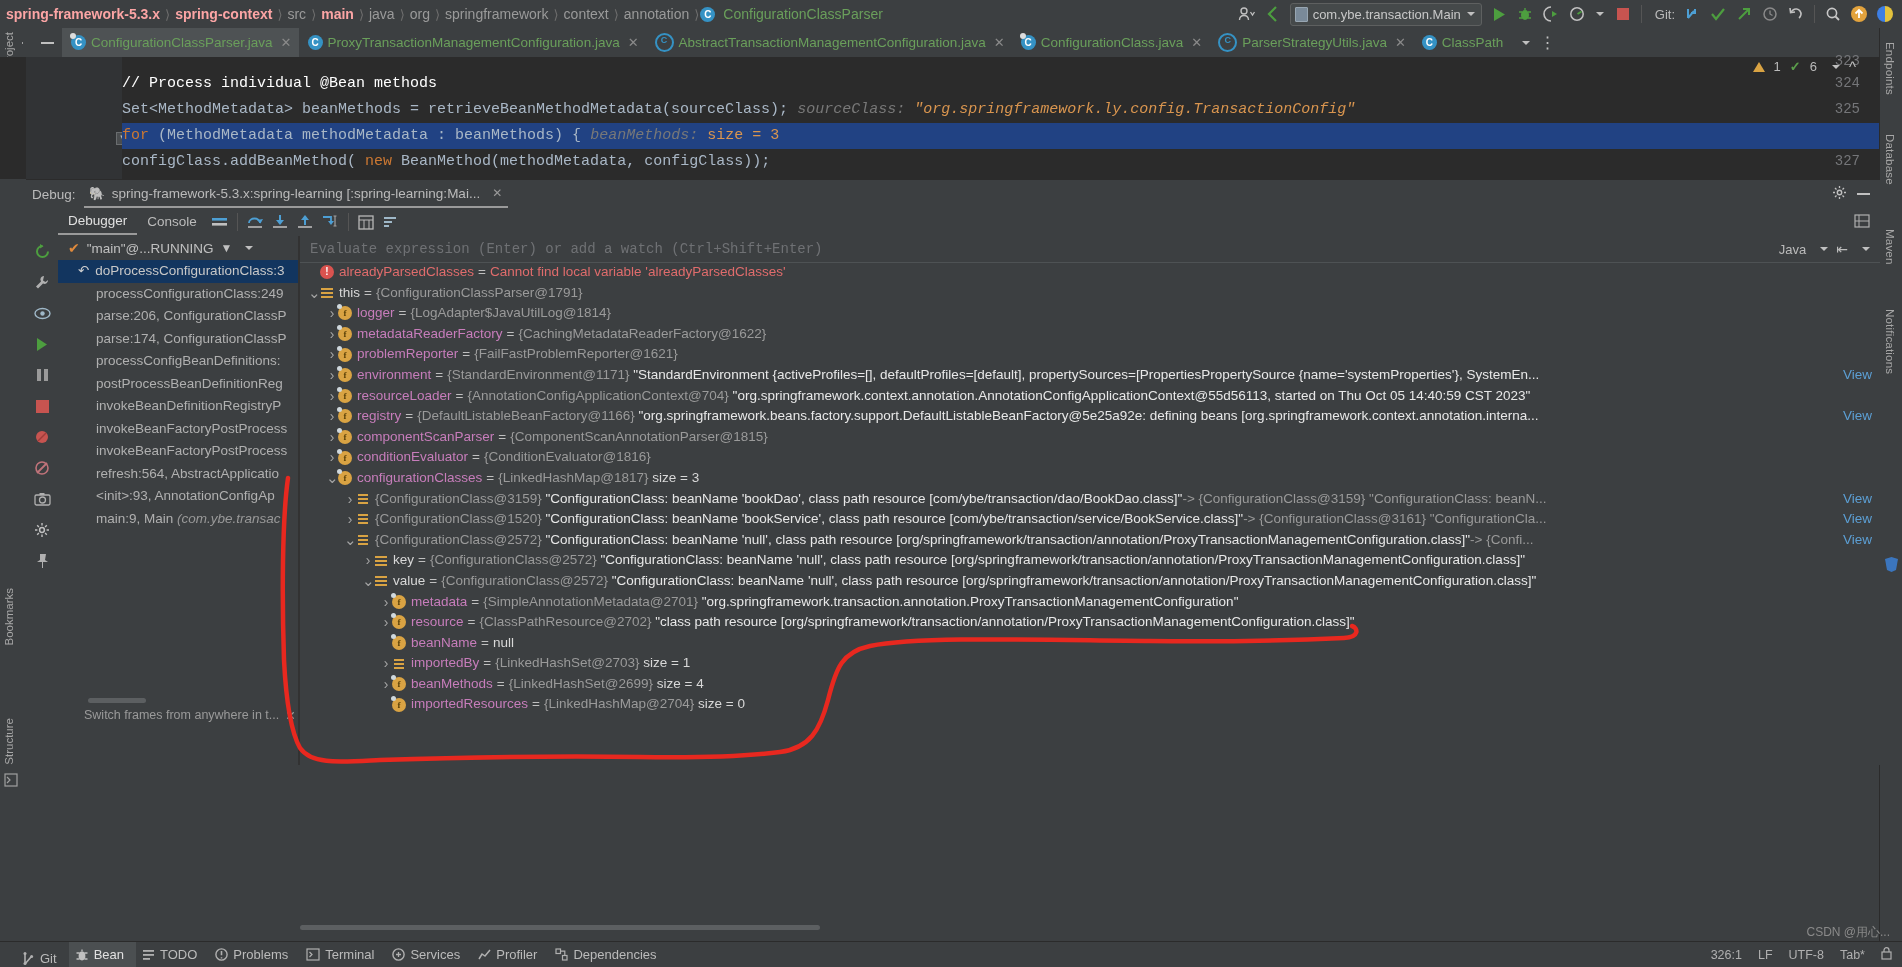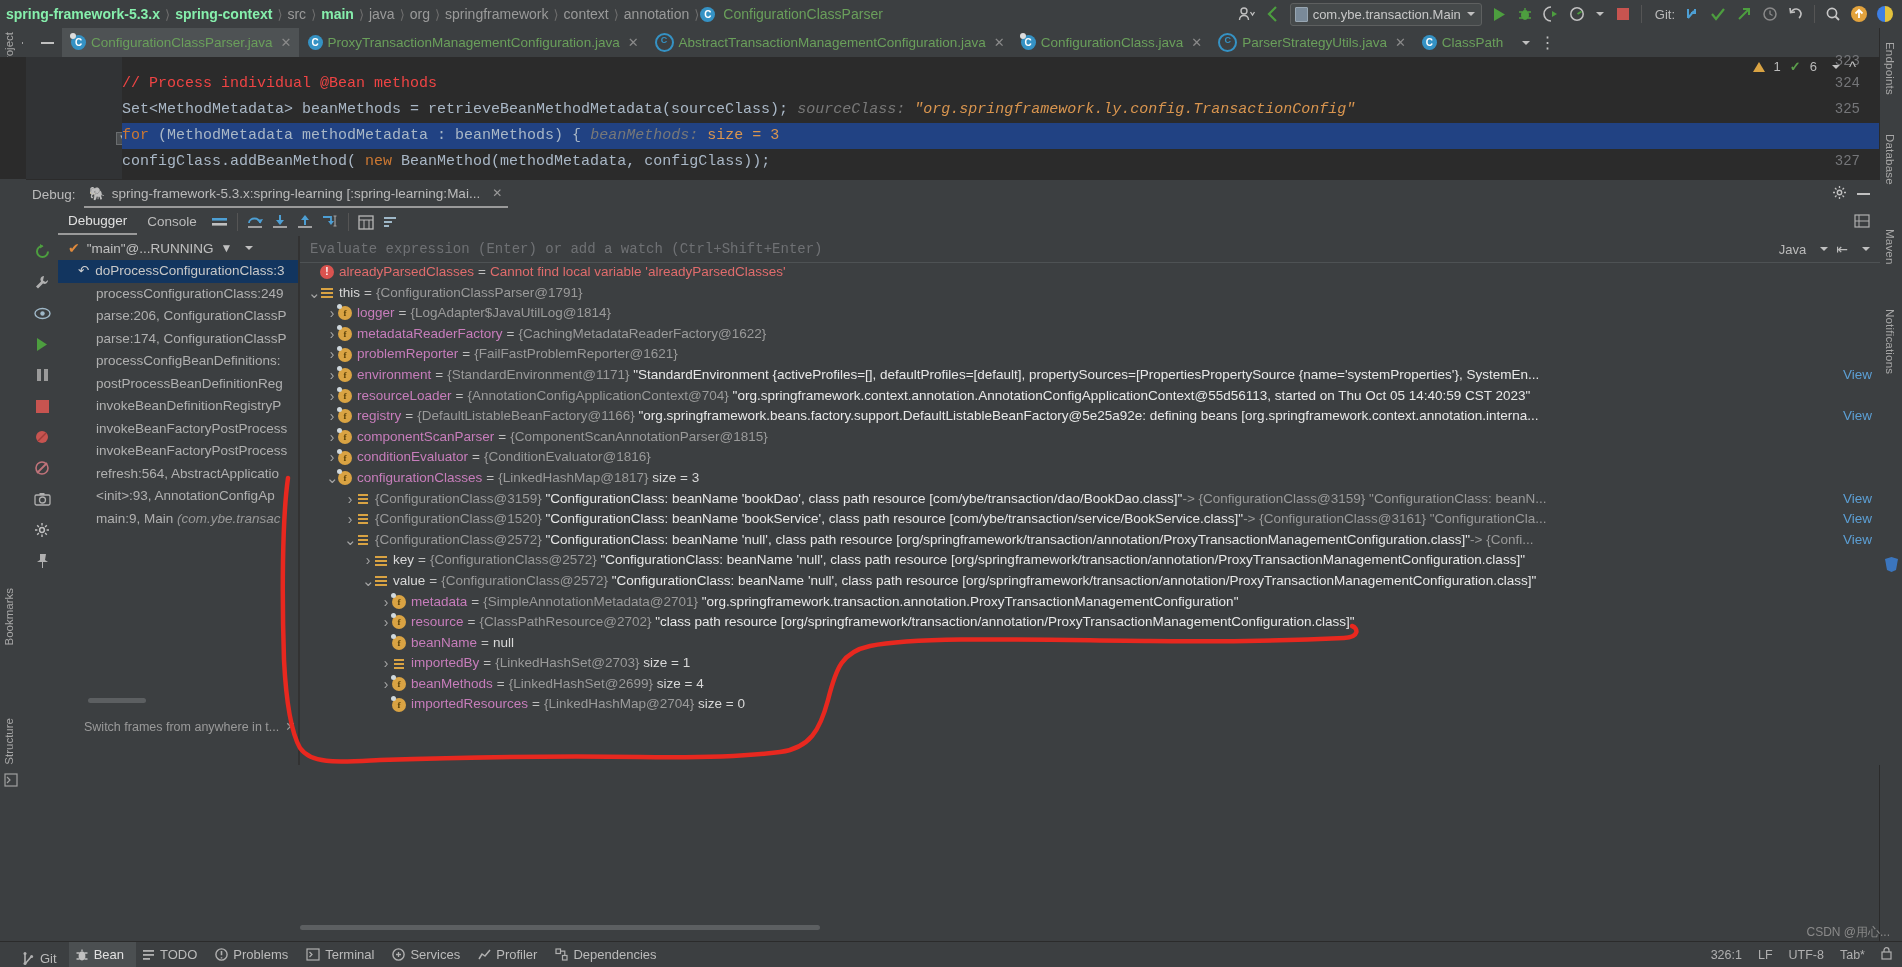--- a/index.html
+++ b/index.html
@@ -11,21 +11,21 @@
   }
 
   
   #navbar{
     position:absolute;left:0;top:0;width:1902px;height:28px;
     background:#3c3f41;display:flex;align-items:center;
     border-bottom:1px solid #2b2b2b;
   }
   .crumbs{display:flex;align-items:center;height:28px;padding-left:2px;}
   .crumb{font-size:14px;color:#a9b7c6;padding:0 4px;white-space:nowrap;}
-  .crumb.bold{font-weight:bold;color:#86efac;}
+  .crumb.bold{font-weight:bold;color:#fca5a5;}
   .crumb.dim{color:#9a9a9a;}
   .crumb.cls{color:#6a9f5b;}
   .sep{color:#6e6e6e;font-size:13px;padding:0 1px;}
   .cicon{
     display:inline-block;width:15px;height:15px;border-radius:50%;
     background:#3592c4;color:#fff;font-size:10px;line-height:15px;
     text-align:center;font-weight:bold;margin-right:4px;vertical-align:-3px;
   }
   .navright{display:flex;align-items:center;height:28px;margin-left:auto;padding-right:4px;}
   .toolbtn{
@@ -75,21 +75,21 @@
   }
   .lineno{
     position:absolute;right:42px;font-size:14px;color:#757679;text-align:center;
     font-family:Liberation Mono, monospace;
   }
   .codeline{
     position:absolute;left:122px;right:0;height:26px;line-height:26px;
     font-family:"Liberation Mono",monospace;font-size:15px;white-space:nowrap;
   }
   .codeline.sel{background:#214283;}
-  .tok-comment{color:#ef4444;}
+  .tok-comment{color:#ffffff;}
   .tok-kw{color:#cc7832;}
   .tok-txt{color:#a9b7c6;}
   .tok-hint{color:#787878;font-style:italic;margin-top:16px;}
   .tok-str{color:#d9954f;font-style:italic;}
   .tok-num{color:#d9954f;}
   .fold{
     position:absolute;left:116px;width:11px;height:11px;background:#4a4d4f;
     border:1px solid #6a6d6f;color:#bbb;font-size:9px;line-height:9px;text-align:center;
   }
   #warnbadge{
@@ -154,21 +154,21 @@
   .frame{
     height:22.5px;line-height:22.5px;font-size:13.5px;color:#b0b0b0;
     padding-left:38px;white-space:nowrap;overflow:hidden;
   }
   .frame.active{background:#12355f;color:#c8c8c8;padding-left:20px;}
   .frame.active .backarrow{color:#d0d0d0;padding-right:6px;}
   .frame .it{font-style:italic;color:#999;}
 
   #framefooter{
     position:absolute;left:32px;top:528px;width:240px;height:26px;
-    font-size:12.5px;color:#9a9a9a;display:flex;align-items:flex-end;gap:6px;padding-left:26px;
+    font-size:12.5px;color:#9a9a9a;display:flex;align-items:flex-start;gap:6px;padding-left:26px;
   }
   #framescroll{
     position:absolute;left:62px;top:518px;width:58px;height:5px;background:#5c5f61;border-radius:3px;
   }
 
   
   #vsplit{position:absolute;left:272px;top:56px;width:2px;height:529px;background:#323232;}
 
   
   #evalbar{

